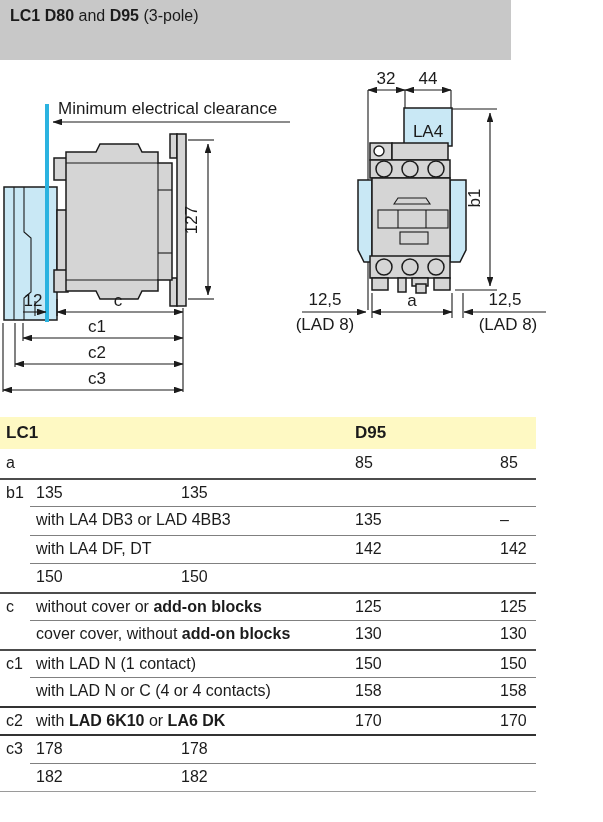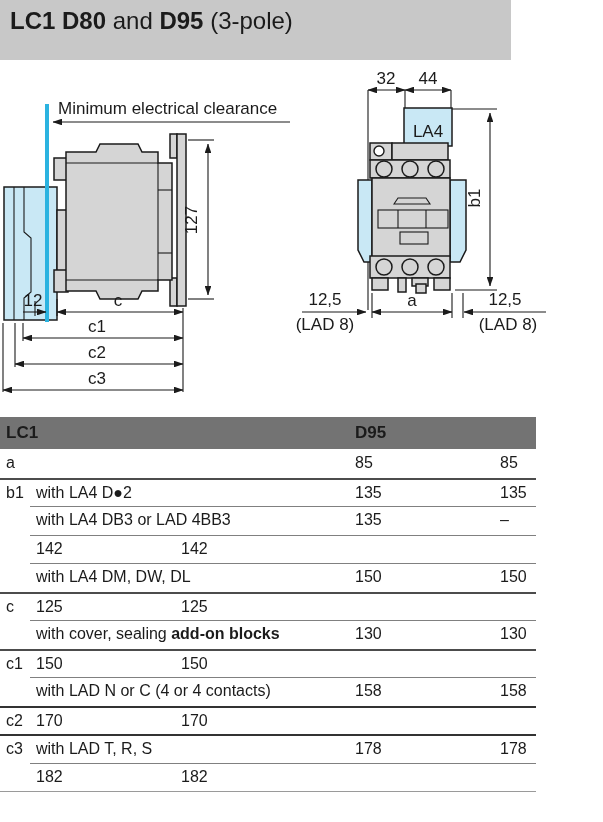--- a/index.html
+++ b/index.html
@@ -8,21 +8,21 @@
     --accent-cyan:#2bb3e0;
     --addon-blue:#c9e8f5;
     --body-gray:#d5d5d5;
   }
   html,body{margin:0;padding:0}
   body{
     width:603px;height:822px;position:relative;background:#fff;
     font-family:"Liberation Sans",sans-serif;color:#1b1b1b;overflow:hidden;
   }
   .header{position:absolute;left:0;top:0;width:511px;height:60px;background:var(--header-gray)}
-  .title{padding:7px 0 0 10px;font-size:24px;white-space:pre-wrap}
+  .title{padding:7px 0 0 10px;font-size:16px;white-space:pre-wrap}
   .b{font-weight:bold}
   svg.diagrams{position:absolute;left:0;top:0}
   svg text{font-family:"Liberation Sans",sans-serif;font-size:17px;fill:#1b1b1b}
   .dl{stroke:#1b1b1b;stroke-width:1.1;fill:none}
   .sh{fill:var(--body-gray);stroke:#1b1b1b;stroke-width:1.5}
   .bl{fill:var(--addon-blue);stroke:#1b1b1b;stroke-width:1.5}
   .in{stroke:#1b1b1b;stroke-width:1.1;fill:none}
   .cl{stroke:var(--accent-cyan);stroke-width:4;fill:none}
 
   .table{position:absolute;left:0;top:417px;width:536px;border-bottom:1px solid #9a9a9a;font-size:16px}
@@ -178,84 +178,85 @@
       <text x="412" y="306" text-anchor="middle">a</text>
 
       <line class="dl" x1="464" y1="312" x2="546" y2="312" marker-start="url(#ah)"></line>
       <text x="505" y="305" text-anchor="middle">12,5</text>
       <text x="508" y="330" text-anchor="middle">(LAD 8)</text>
     </g>
   </g>
 </svg>
 
 <div class="table">
-  <div class="thead" style="background: #737373;">
+  <div class="thead" style="background: #fef9c3;">
     <div class="c-lc1">LC1</div>
     <div class="c-d95">D95</div>
   </div>
   <div>
       <div class="trow">
         <div class="c-label">a</div>
         <div class="c-desc"></div>
         <div class="c-d80">85</div>
         <div class="c-d95">85</div>
       </div>
       <div class="trow div-full">
         <div class="c-label">b1</div>
-        <div class="c-desc"><span>with LA4 D●2</span></div>
         <div class="c-d80">135</div>
         <div class="c-d95">135</div>
       </div>
       <div class="trow div-indent">
         <div class="c-label"></div>
         <div class="c-desc"><span>with LA4 DB3 or LAD 4BB3</span></div>
         <div class="c-d80">135</div>
         <div class="c-d95">–</div>
       </div>
       <div class="trow div-indent">
         <div class="c-label"></div>
+        <div class="c-desc"><span>with LA4 DF, DT</span></div>
         <div class="c-d80">142</div>
         <div class="c-d95">142</div>
       </div>
       <div class="trow div-indent">
         <div class="c-label"></div>
-        <div class="c-desc"><span>with LA4 DM, DW, DL</span></div>
         <div class="c-d80">150</div>
         <div class="c-d95">150</div>
       </div>
       <div class="trow div-full">
         <div class="c-label">c</div>
+        <div class="c-desc"><span>without cover or </span><span class="b">add-on blocks</span></div>
         <div class="c-d80">125</div>
         <div class="c-d95">125</div>
       </div>
       <div class="trow div-indent">
         <div class="c-label"></div>
-        <div class="c-desc"><span>with cover, sealing </span><span class="b">add-on blocks</span></div>
+        <div class="c-desc"><span>cover cover, without </span><span class="b">add-on blocks</span></div>
         <div class="c-d80">130</div>
         <div class="c-d95">130</div>
       </div>
       <div class="trow div-full">
         <div class="c-label">c1</div>
+        <div class="c-desc"><span>with LAD N (1 contact)</span></div>
         <div class="c-d80">150</div>
         <div class="c-d95">150</div>
       </div>
       <div class="trow div-indent">
         <div class="c-label"></div>
         <div class="c-desc"><span>with LAD N or C (4 or 4 contacts)</span></div>
         <div class="c-d80">158</div>
         <div class="c-d95">158</div>
       </div>
       <div class="trow div-thick">
         <div class="c-label">c2</div>
+        <div class="c-desc"><span>with </span><span class="b">LAD 6K10</span><span> or </span><span class="b">LA6 DK</span></div>
         <div class="c-d80">170</div>
         <div class="c-d95">170</div>
       </div>
       <div class="trow div-thick">
         <div class="c-label">c3</div>
-        <div class="c-desc"><span>with LAD T, R, S</span></div>
         <div class="c-d80">178</div>
         <div class="c-d95">178</div>
       </div>
       <div class="trow div-indent">
         <div class="c-label"></div>
         <div class="c-d80">182</div>
         <div class="c-d95">182</div>
       </div>
     </div>
 </div>

